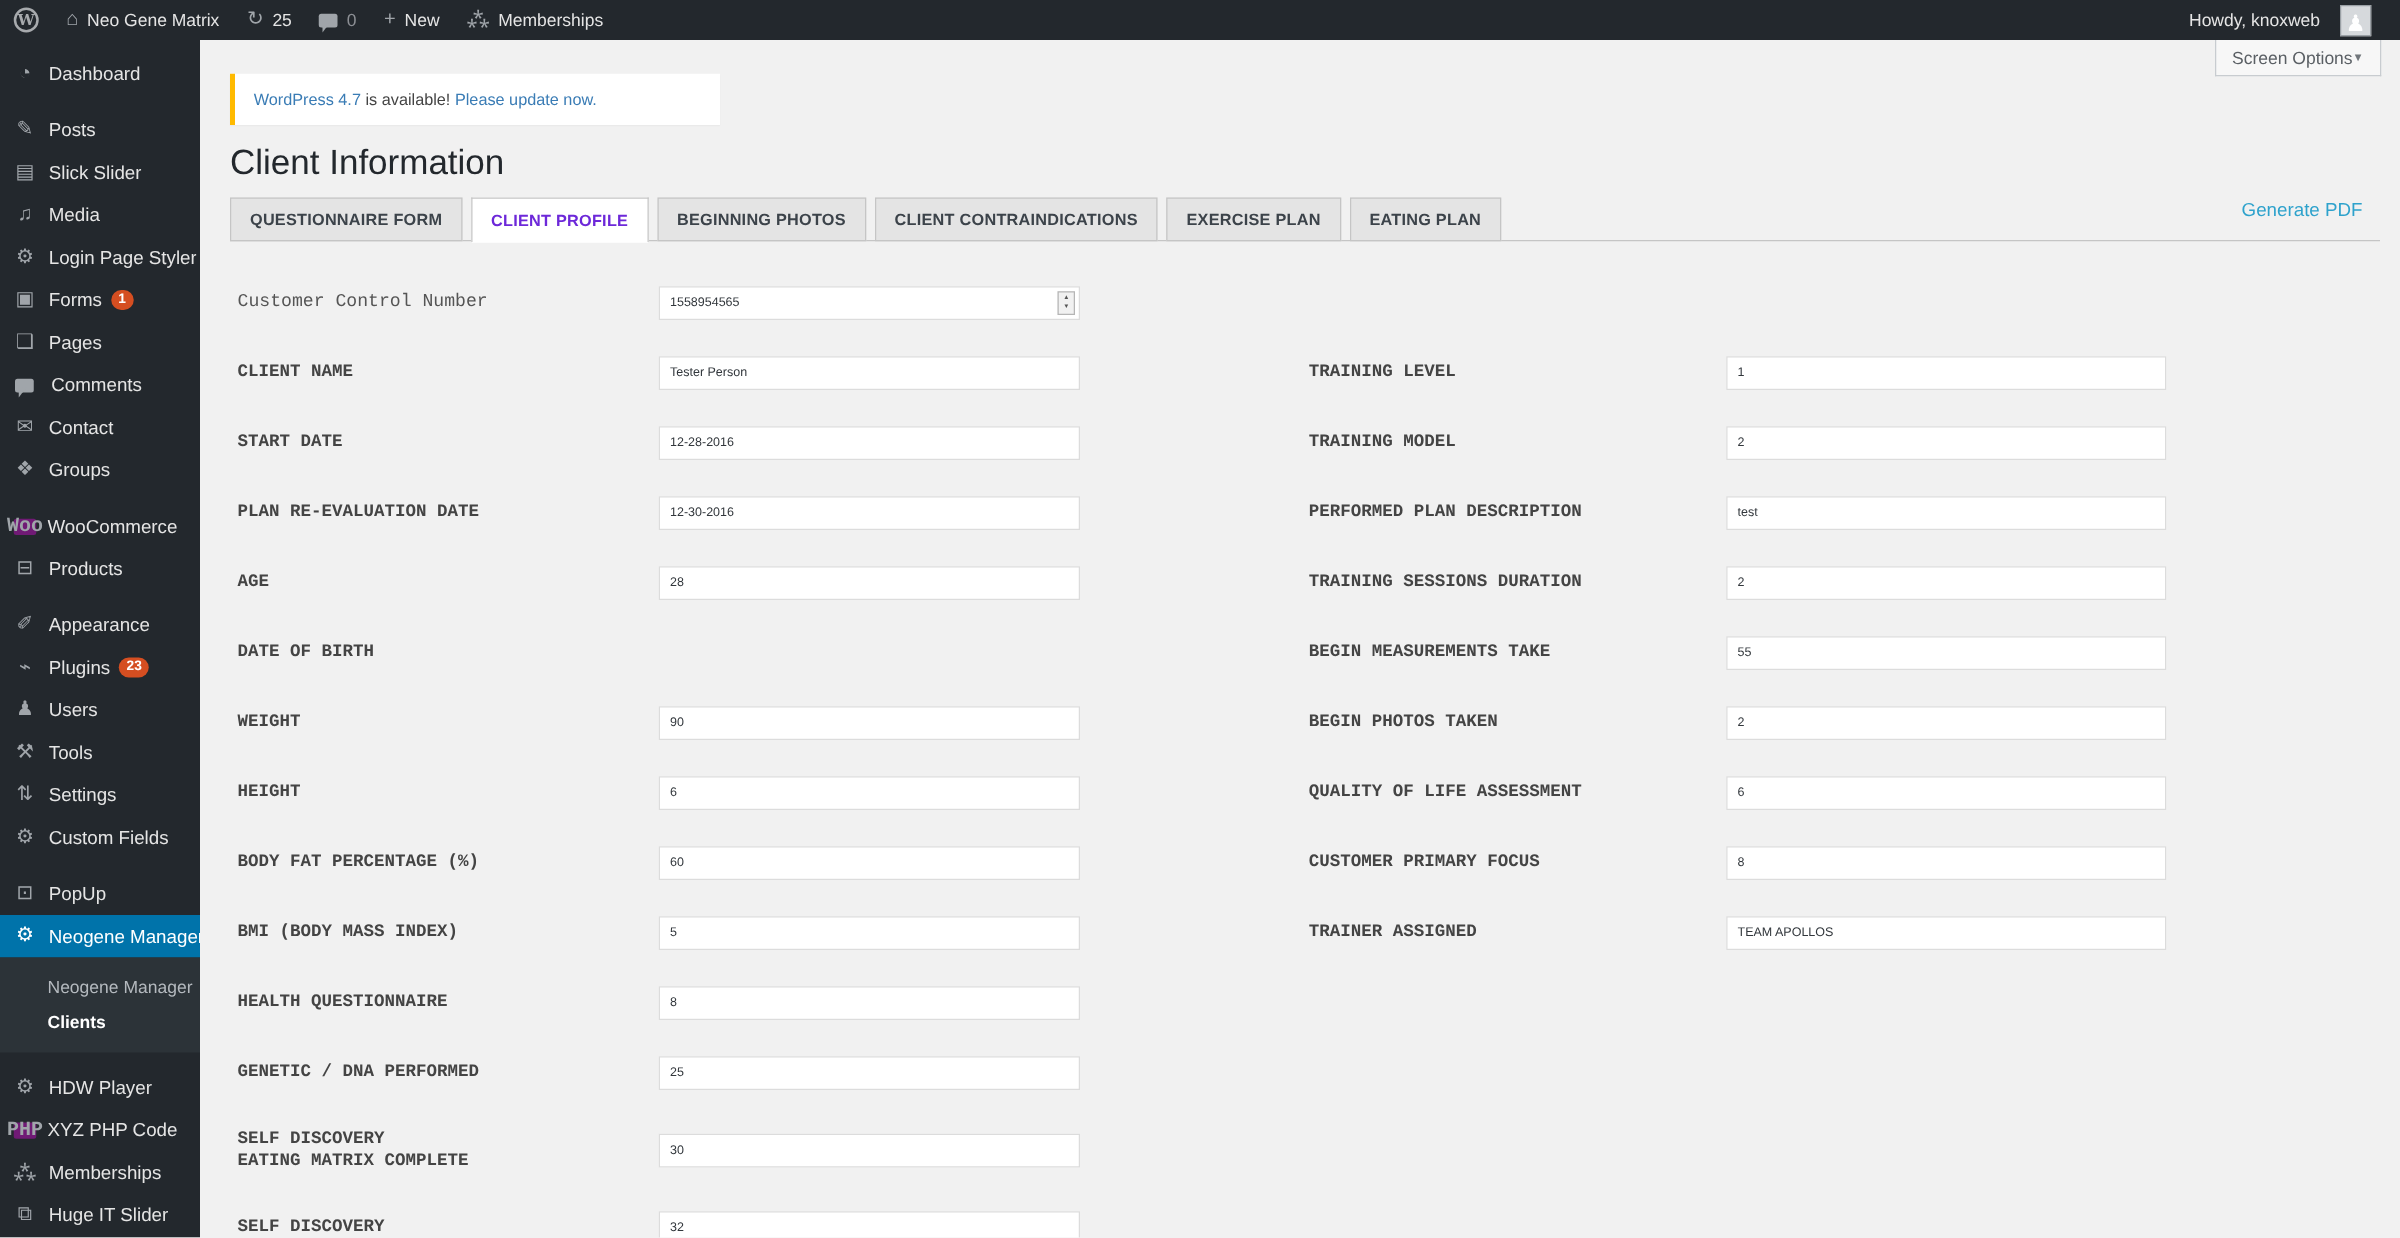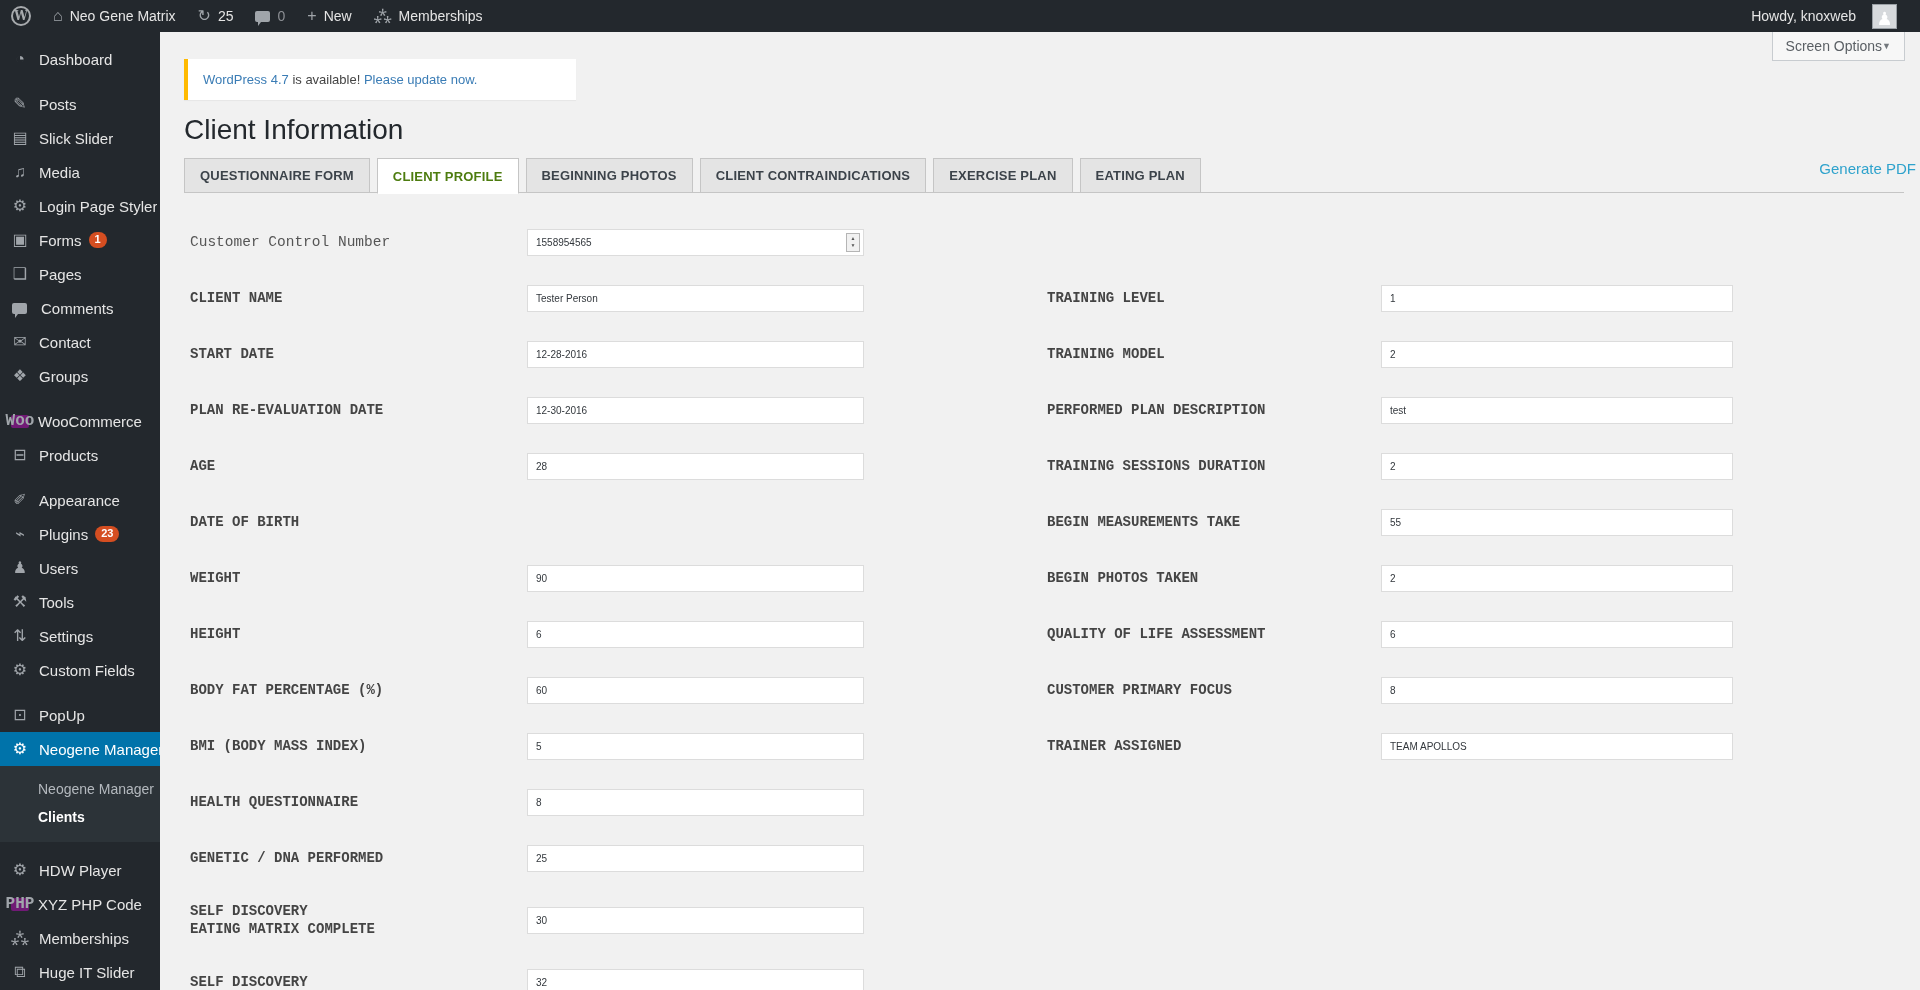--- a/index.html
+++ b/index.html
@@ -75,23 +75,23 @@
 
   .page-title { position:absolute; left:24px; top:82px; margin:0;
                 font-size:28px; font-weight:400; color:#23282d; }
 
   .tabs-row { position:absolute; left:24px; right:16px; top:126px; height:35px;
               border-bottom:1px solid #c5c5c5; display:flex; gap:7px; }
   .tab { height:35px; display:flex; align-items:center; padding:0 15px;
          background:#e4e4e4; border:1px solid #c5c5c5;
          font-size:13px; font-weight:700; color:#3c434a; letter-spacing:.2px;
          cursor:pointer; white-space:nowrap; }
-  .tab.active { background:#fff; border-bottom:1px solid #fff; color:#4d7c0f; position:relative; top:0; height:36px; }
-
-  .generate-pdf { position:absolute; right:4px; top:128px; font-size:15px; color:#2ea2cc; cursor:pointer; }
+  .tab.active { background:#fff; border-bottom:1px solid #fff; color:#6d28d9; position:relative; top:0; height:36px; }
+
+  .generate-pdf { position:absolute; right:30px; top:128px; font-size:15px; color:#2ea2cc; cursor:pointer; }
 
   
   .form-col { position:absolute; }
   #col-left  { left:30px;  top:182px; width:710px; }
   #col-right { left:887px; top:238px; width:700px; }
   .field-row { display:flex; align-items:center; height:56px; }
   .field-row.tall { height:68px; }
   .f-label { flex:0 0 337px; padding-right:12px; font-size:14px; font-weight:700; color:#444; line-height:1.3;font-family:Liberation Mono, monospace; }
   #col-right .f-label { flex:0 0 334px; }
   .f-label.plain { font-weight:400; color:#555; font-size:14.5px; }

